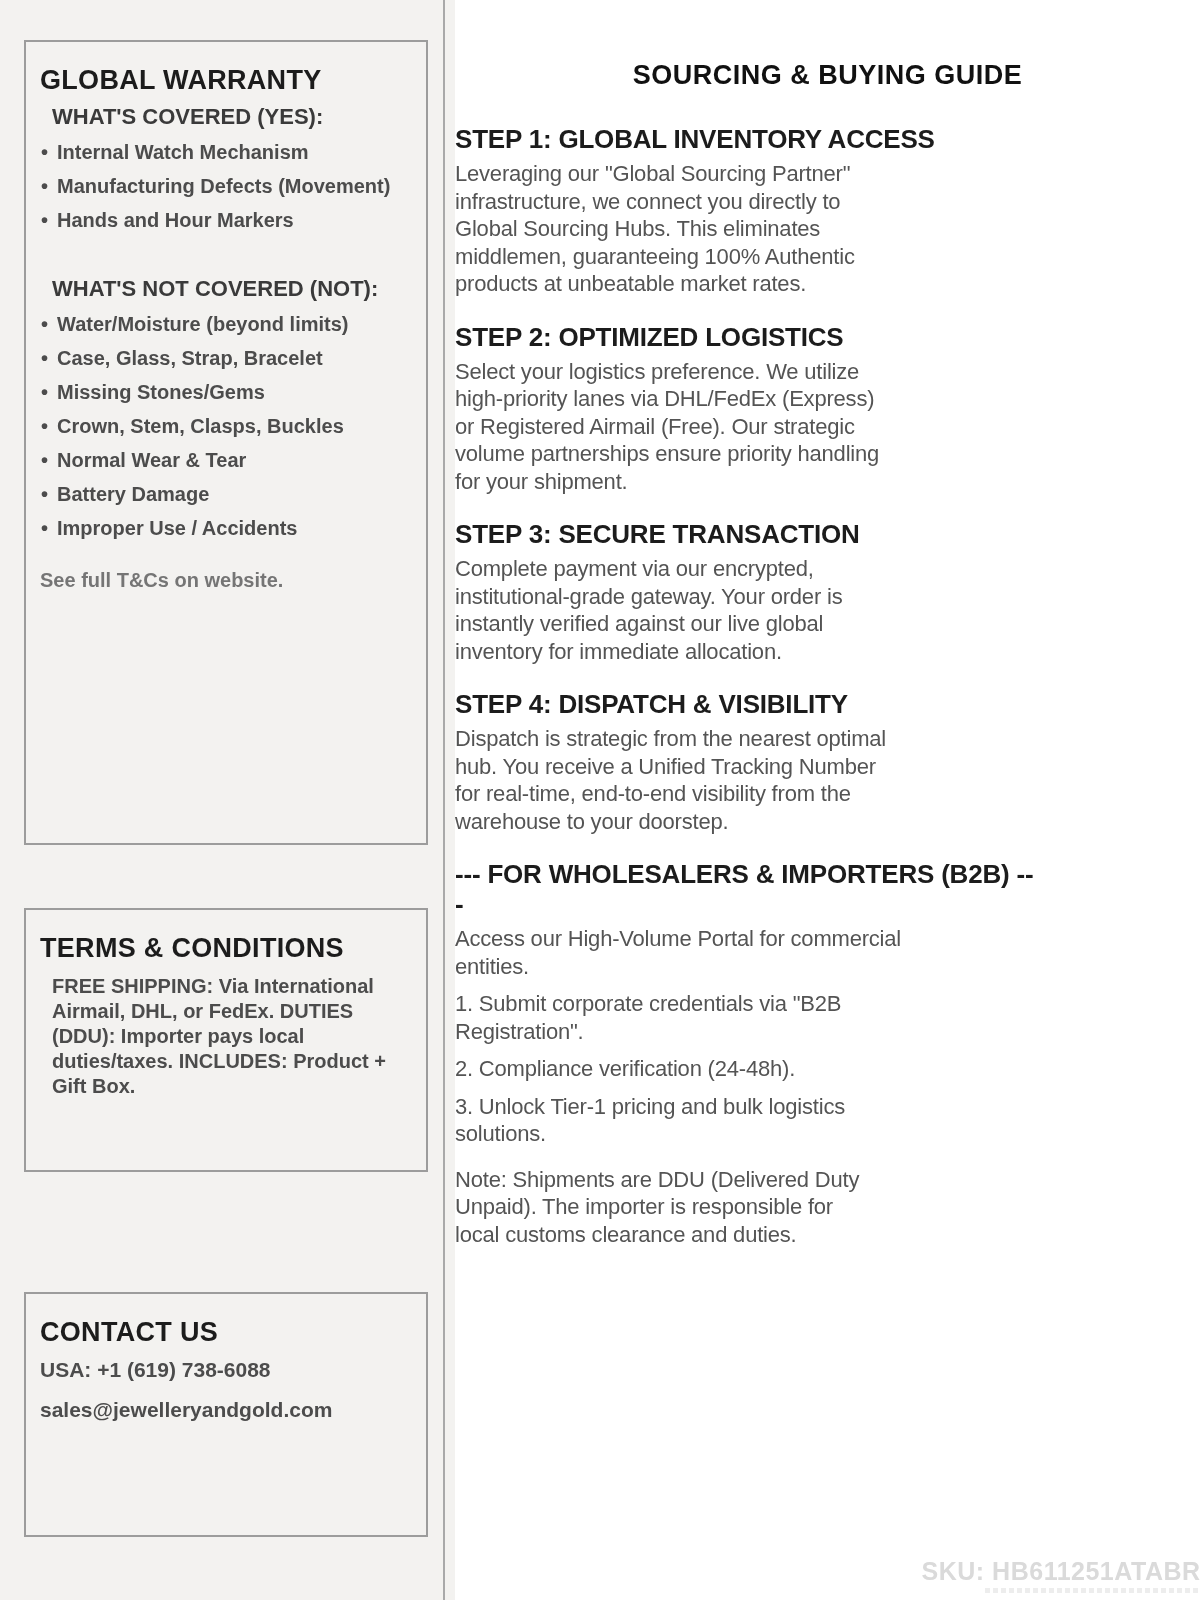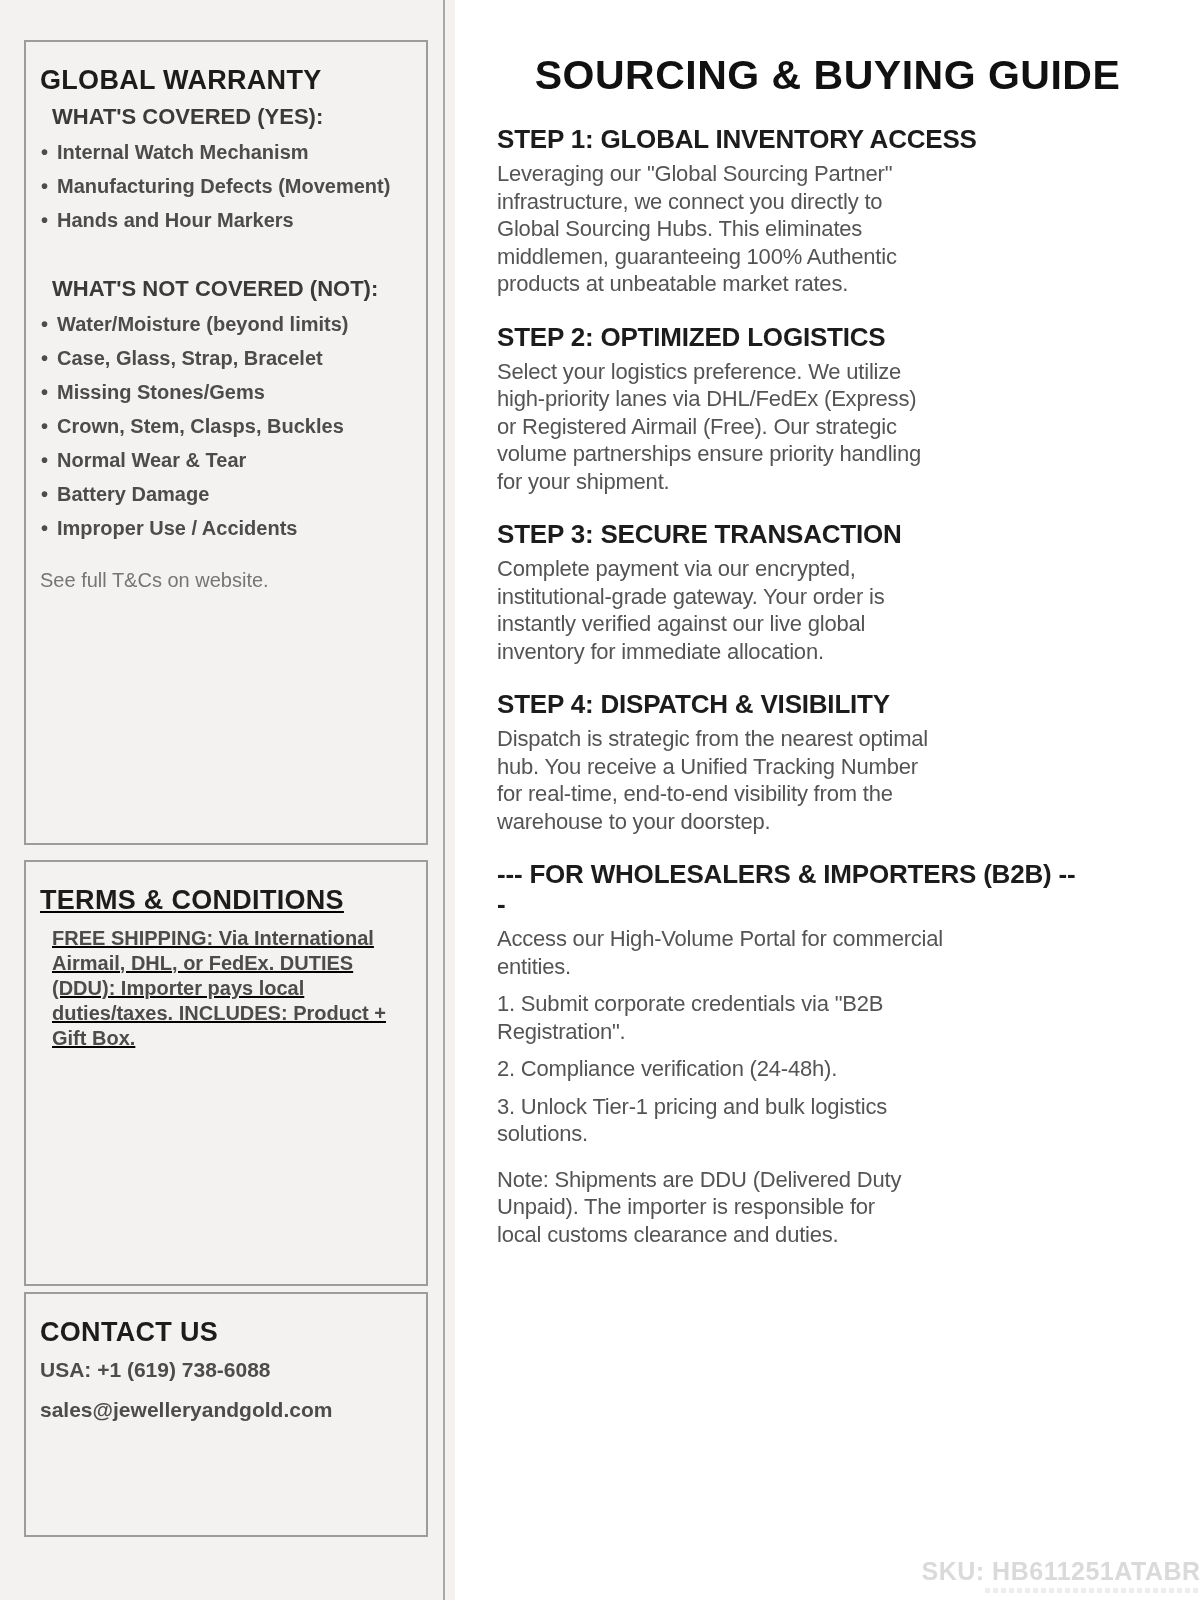--- a/index.html
+++ b/index.html
@@ -22,60 +22,60 @@
   .sidebar-edge{
     position:absolute;top:0;bottom:0;right:10px;width:2px;
     background:var(--divider);
   }
   .box{
     position:absolute;left:24px;width:404px;
     border:2px solid var(--box-border);
     padding:22px 14px 0 14px;
   }
   #box-warranty{top:40px;height:805px;}
-  #box-terms{top:860px;height:426px;text-decoration:underline;}
+  #box-terms{top:908px;height:264px;}
   #box-contact{top:1292px;height:245px;}
   .box h3{
     margin:0;font-size:27px;line-height:32px;font-weight:bold;
     color:var(--title-text);letter-spacing:.3px;
   }
   .box h4{
     margin:8px 12px 0;font-size:22px;line-height:26px;font-weight:bold;
     color:var(--sub-text);
   }
   .box ul{list-style:none;margin:0;padding:0;}
   .box li{
     position:relative;margin-top:10px;padding-left:17px;
     font-size:20px;line-height:24px;font-weight:bold;color:var(--bullet-text);
   }
   .box li::before{content:"\2022";position:absolute;left:1px;top:0;color:var(--bullet-text);}
   .mt-lg{margin-top:44px !important;}
   .footnote{
-    margin:28px 0 16px;font-size:20px;line-height:24px;font-weight:normal;
+    margin:28px 0 16px;font-size:20px;line-height:24px;font-weight:bold;
     color:var(--muted-text);
   }
   .box .blurb{
     margin:10px 12px 0;font-size:20px;line-height:25px;font-weight:bold;
     color:var(--bullet-text);white-space:pre-line;
   }
   .contact-line{
     margin:16px 0 0;font-size:21px;line-height:24px;font-weight:bold;
     color:var(--bullet-text);
   }
   .contact-line.first{margin-top:10px;}
   
   .main{
     position:absolute;left:455px;top:0;width:745px;height:1600px;
   }
   .main-title{
     margin:50px 0 0;text-align:center;
-    font-size:41px;line-height:50px;font-weight:bold;
+    font-size:27px;line-height:50px;font-weight:bold;
     color:#111111;letter-spacing:.5px;
   }
-  .content{margin-left:42px;width:580px;}
+  .content{width:580px;}
   .content h2{
     margin:24px 0 0;font-size:26px;line-height:30px;font-weight:bold;
     color:var(--title-text);letter-spacing:-.2px;
   }
   .content p{
     margin:6px 0 0;font-size:22px;line-height:27.5px;
     color:var(--body-text);white-space:pre-line;letter-spacing:-.2px;
   }
   .content p.gap{margin-top:10px;}
   .content p.note{margin-top:18px;}

